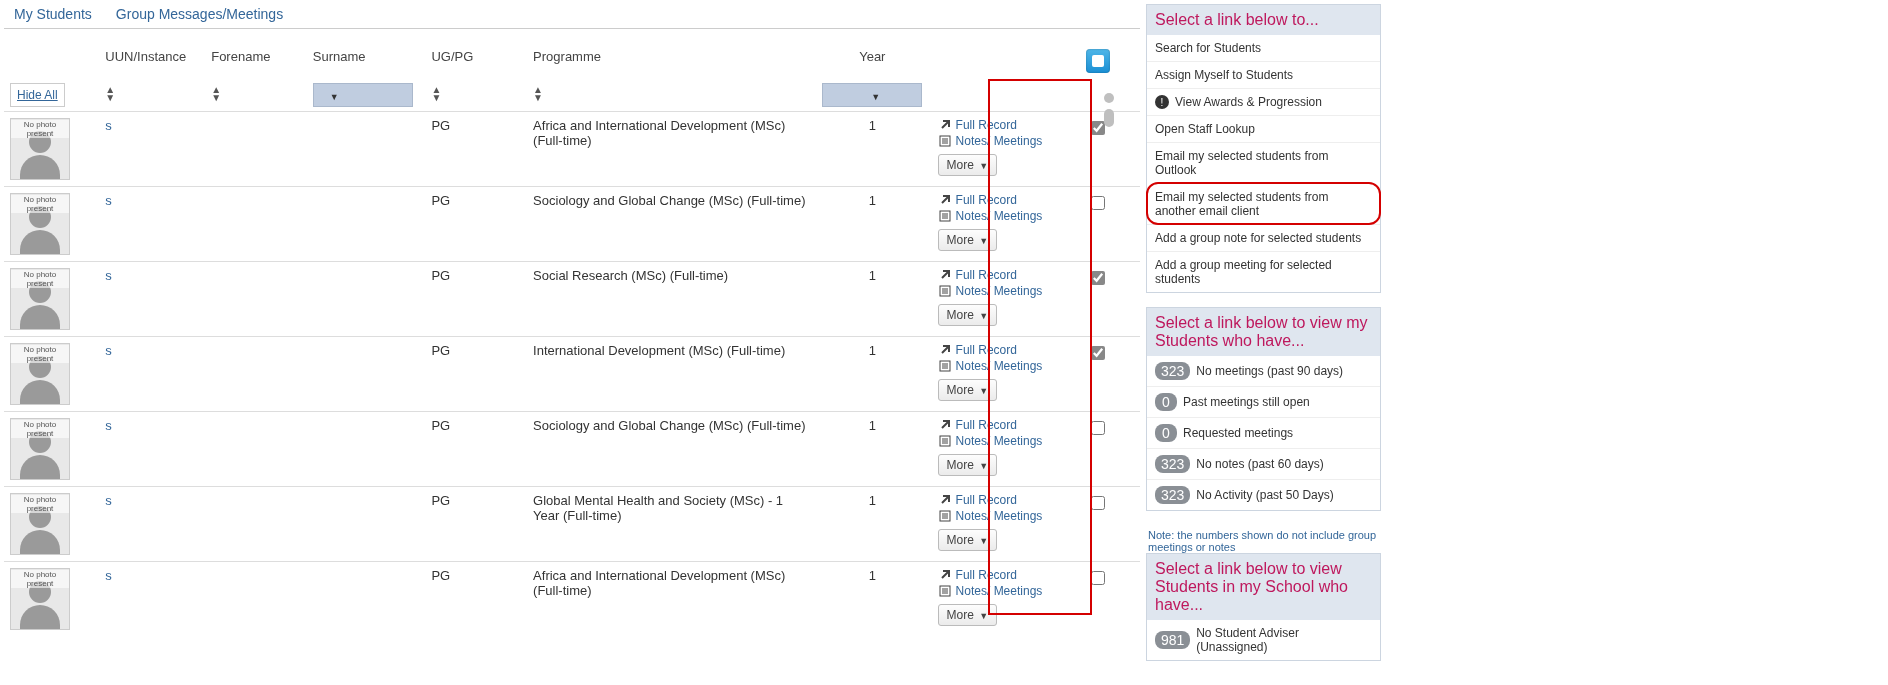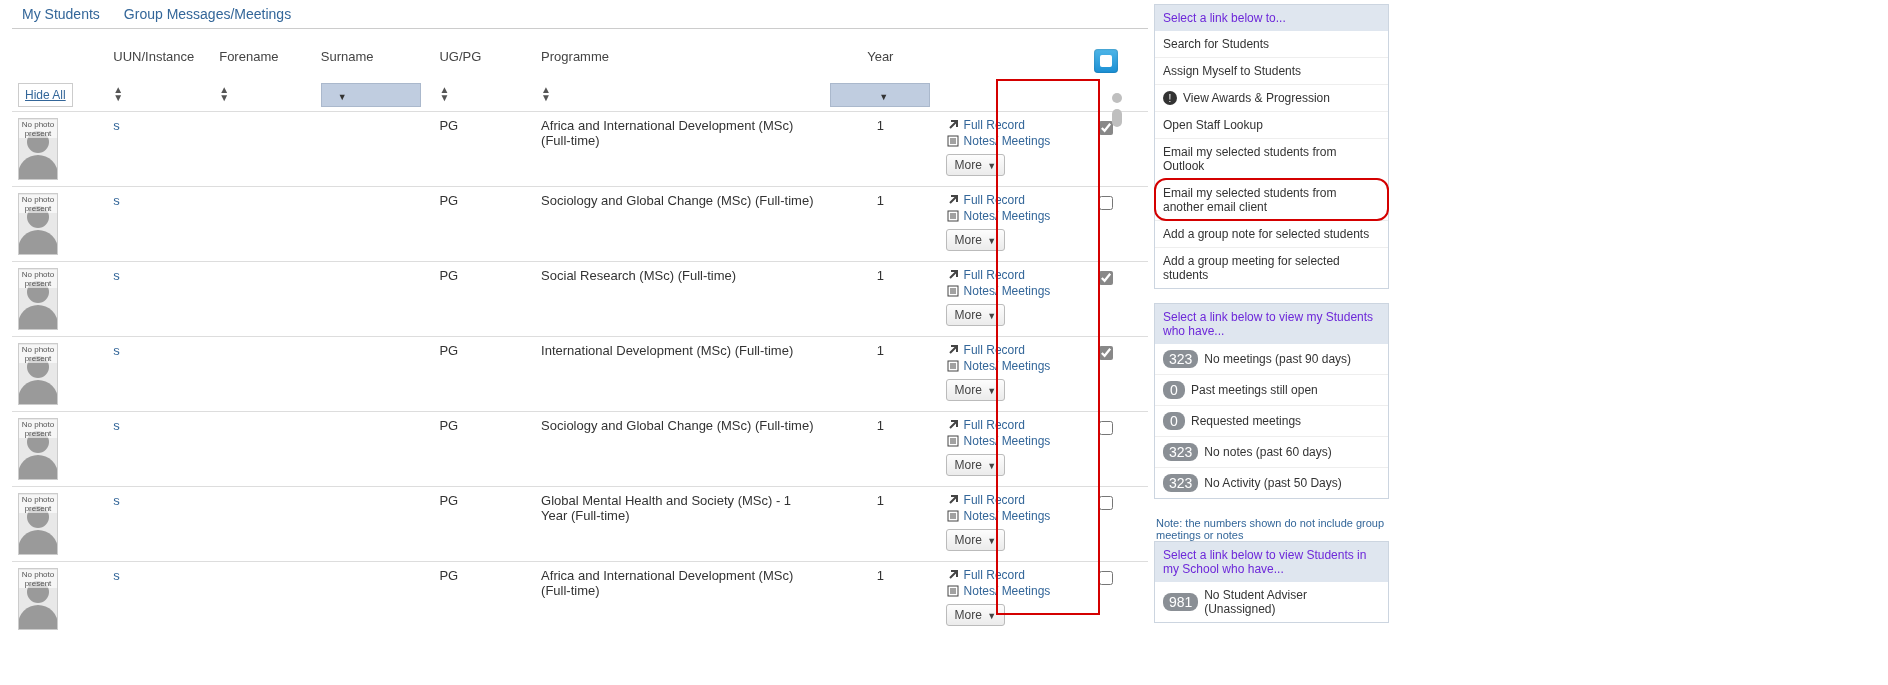--- a/index.html
+++ b/index.html
@@ -11,21 +11,20 @@
     color: #333;
     background: #fff;
   }
   .page {
     display: flex;
     width: 1540px;
   }
   .main-col {
     flex: 0 0 1140px;
     padding: 0 0 0 4px;
-    margin-left: 8px;
   }
   .right-col {
     flex: 0 0 235px;
     margin-left: 6px;
     padding-top: 4px;
   }
   
   .tabs {
     display: flex;
     padding: 6px 0 6px 10px;
@@ -89,21 +88,21 @@
   }
   .filter-dd.wide .caret { left: 48px; }
   .tbl td.cell {
     padding: 6px 6px;
     vertical-align: top;
     font-size: 13px;
     border-top: 1px solid #ddd;
   }
   .tbl td.cell.center { text-align: center; }
   .photo {
-    width: 40px;
+    width: 60px;
     height: 62px;
     background: #e8e8e8;
     position: relative;
     overflow: hidden;
     border: 1px solid #ccc;
     text-decoration: underline;
   }
   .photo-label {
     position: absolute;
     top: 1px;
@@ -208,22 +207,22 @@
 
   
   .panel {
     border: 1px solid #ccd5e0;
     margin-bottom: 14px;
     font-size: 12px;
   }
   .panel-hd {
     background: #dfe6ef;
     padding: 6px 8px;
-    color: #6d28d9;
-    font-size: 12px;
+    color: #be185d;
+    font-size: 16px;
   }
   .panel-item {
     padding: 6px 8px;
     border-top: 1px solid #eee;
     cursor: pointer;
     display: flex;
     align-items: center;
   }
   .panel-item:first-of-type { border-top: none; }
   .panel-item.highlighted {

